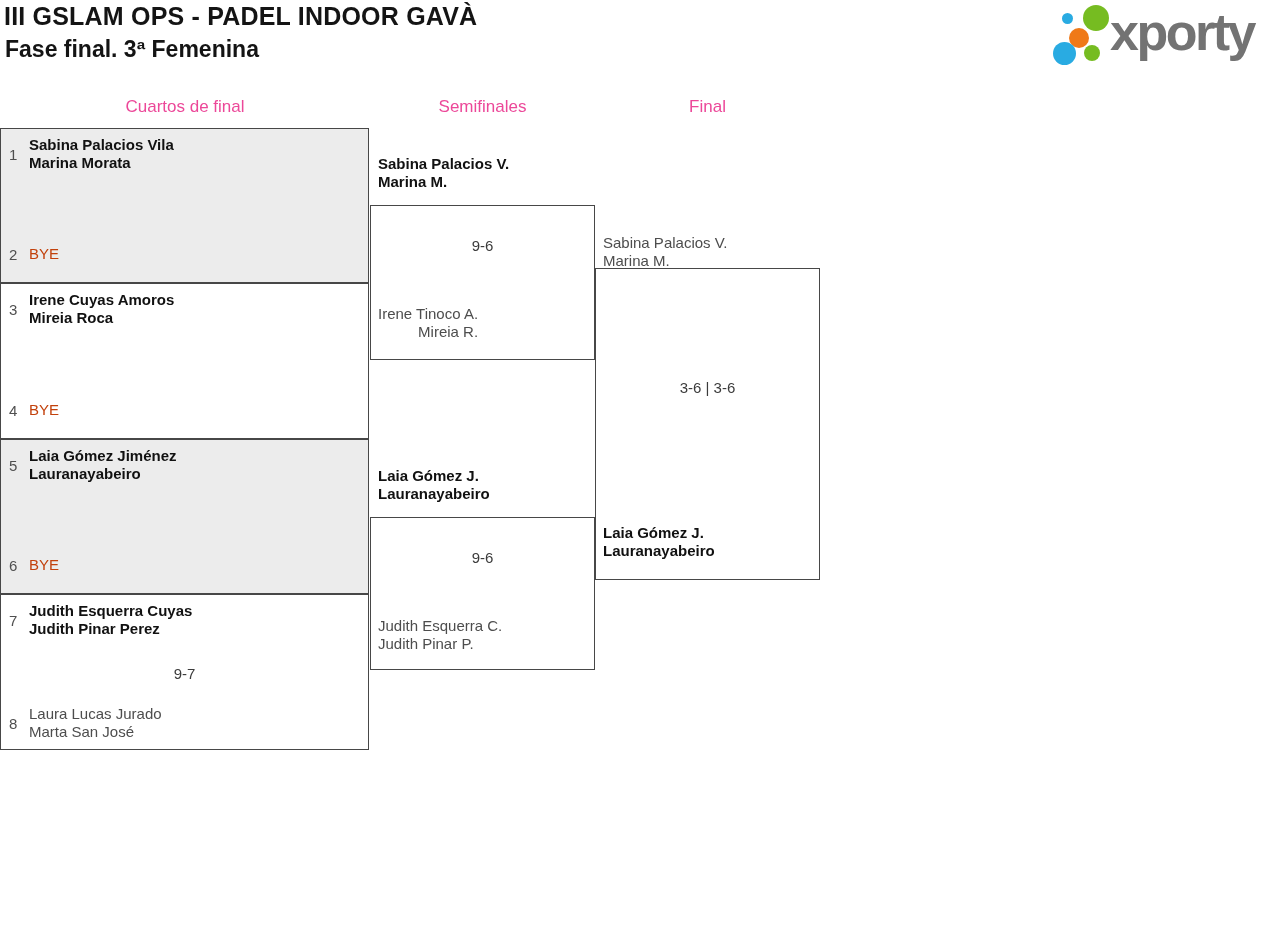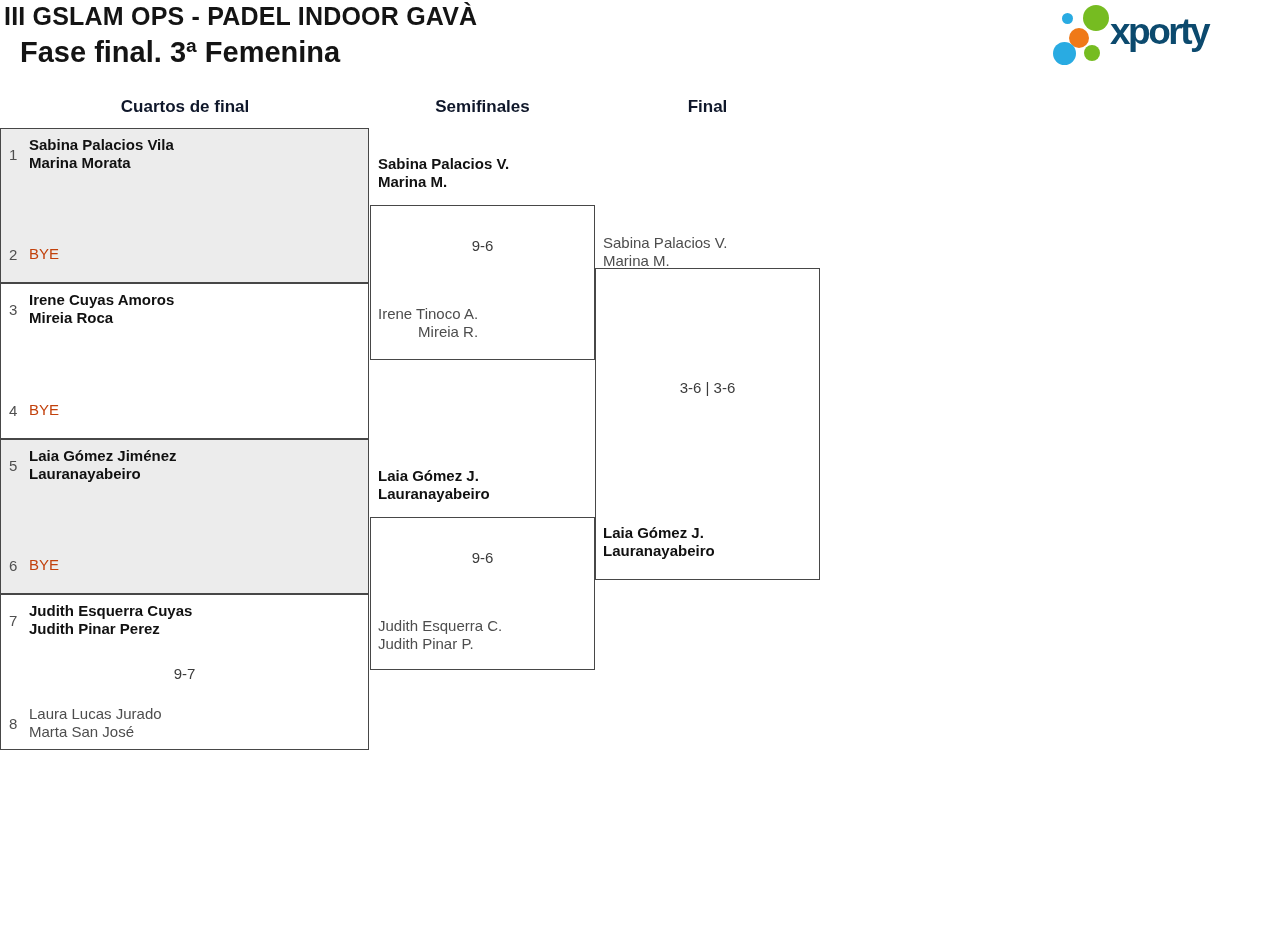--- a/index.html
+++ b/index.html
@@ -2,35 +2,35 @@
 <html><head>
 <meta charset="utf-8">
 <style>
   html,body{margin:0;padding:0;background:#fff;}
   .page{
     position:relative;width:1280px;height:949px;background:#ffffff;
     font-family:"Liberation Sans",sans-serif;overflow:hidden;color:#141414;
   }
   
   .title{position:absolute;left:4px;top:2px;font-size:25px;font-weight:700;letter-spacing:.2px;white-space:nowrap;}
-  .subtitle{position:absolute;left:20px;top:36px;font-size:29px;font-weight:700;white-space:nowrap;}
+  .subtitle{position:absolute;left:5px;top:36px;font-size:23px;font-weight:700;white-space:nowrap;}
   
   .logo{position:absolute;left:1050px;top:0;width:230px;height:75px;}
   .dot{position:absolute;border-radius:50%;}
   .dot.blue-s{left:12px;top:13px;width:11px;height:11px;background:#29abe2;}
   .dot.green-l{left:33px;top:5px;width:26px;height:26px;background:#76bc21;}
   .dot.orange{left:19px;top:28px;width:20px;height:20px;background:#ef7918;}
   .dot.blue-l{left:3px;top:42px;width:23px;height:23px;background:#29abe2;}
   .dot.green-s{left:34px;top:45px;width:16px;height:16px;background:#76bc21;}
   .wordmark{
-    position:absolute;left:60px;top:8px;font-size:37px;line-height:48px;
-    font-weight:700;color:#0c4a6e;letter-spacing:-2.5px;white-space:nowrap;
+    position:absolute;left:60px;top:8px;font-size:52px;line-height:48px;
+    font-weight:700;color:#737373;letter-spacing:-2.5px;white-space:nowrap;
   }
   
-  .round-header{position:absolute;top:97px;font-size:17px;font-weight:700;color:#0f172a;text-align:center;}
+  .round-header{position:absolute;top:97px;font-size:17px;font-weight:400;color:#ec4899;text-align:center;}
   .rh-qf{left:0;width:370px;}
   .rh-sf{left:370px;width:225px;}
   .rh-f{left:595px;width:225px;}
   
   .box{position:absolute;border:1px solid #474747;box-sizing:border-box;background:#fff;}
   .box.grey{background:#ececec;}
   .qf{left:0;width:369px;}
   .sf{left:370px;width:225px;}
   .fin{left:595px;width:225px;}
   

